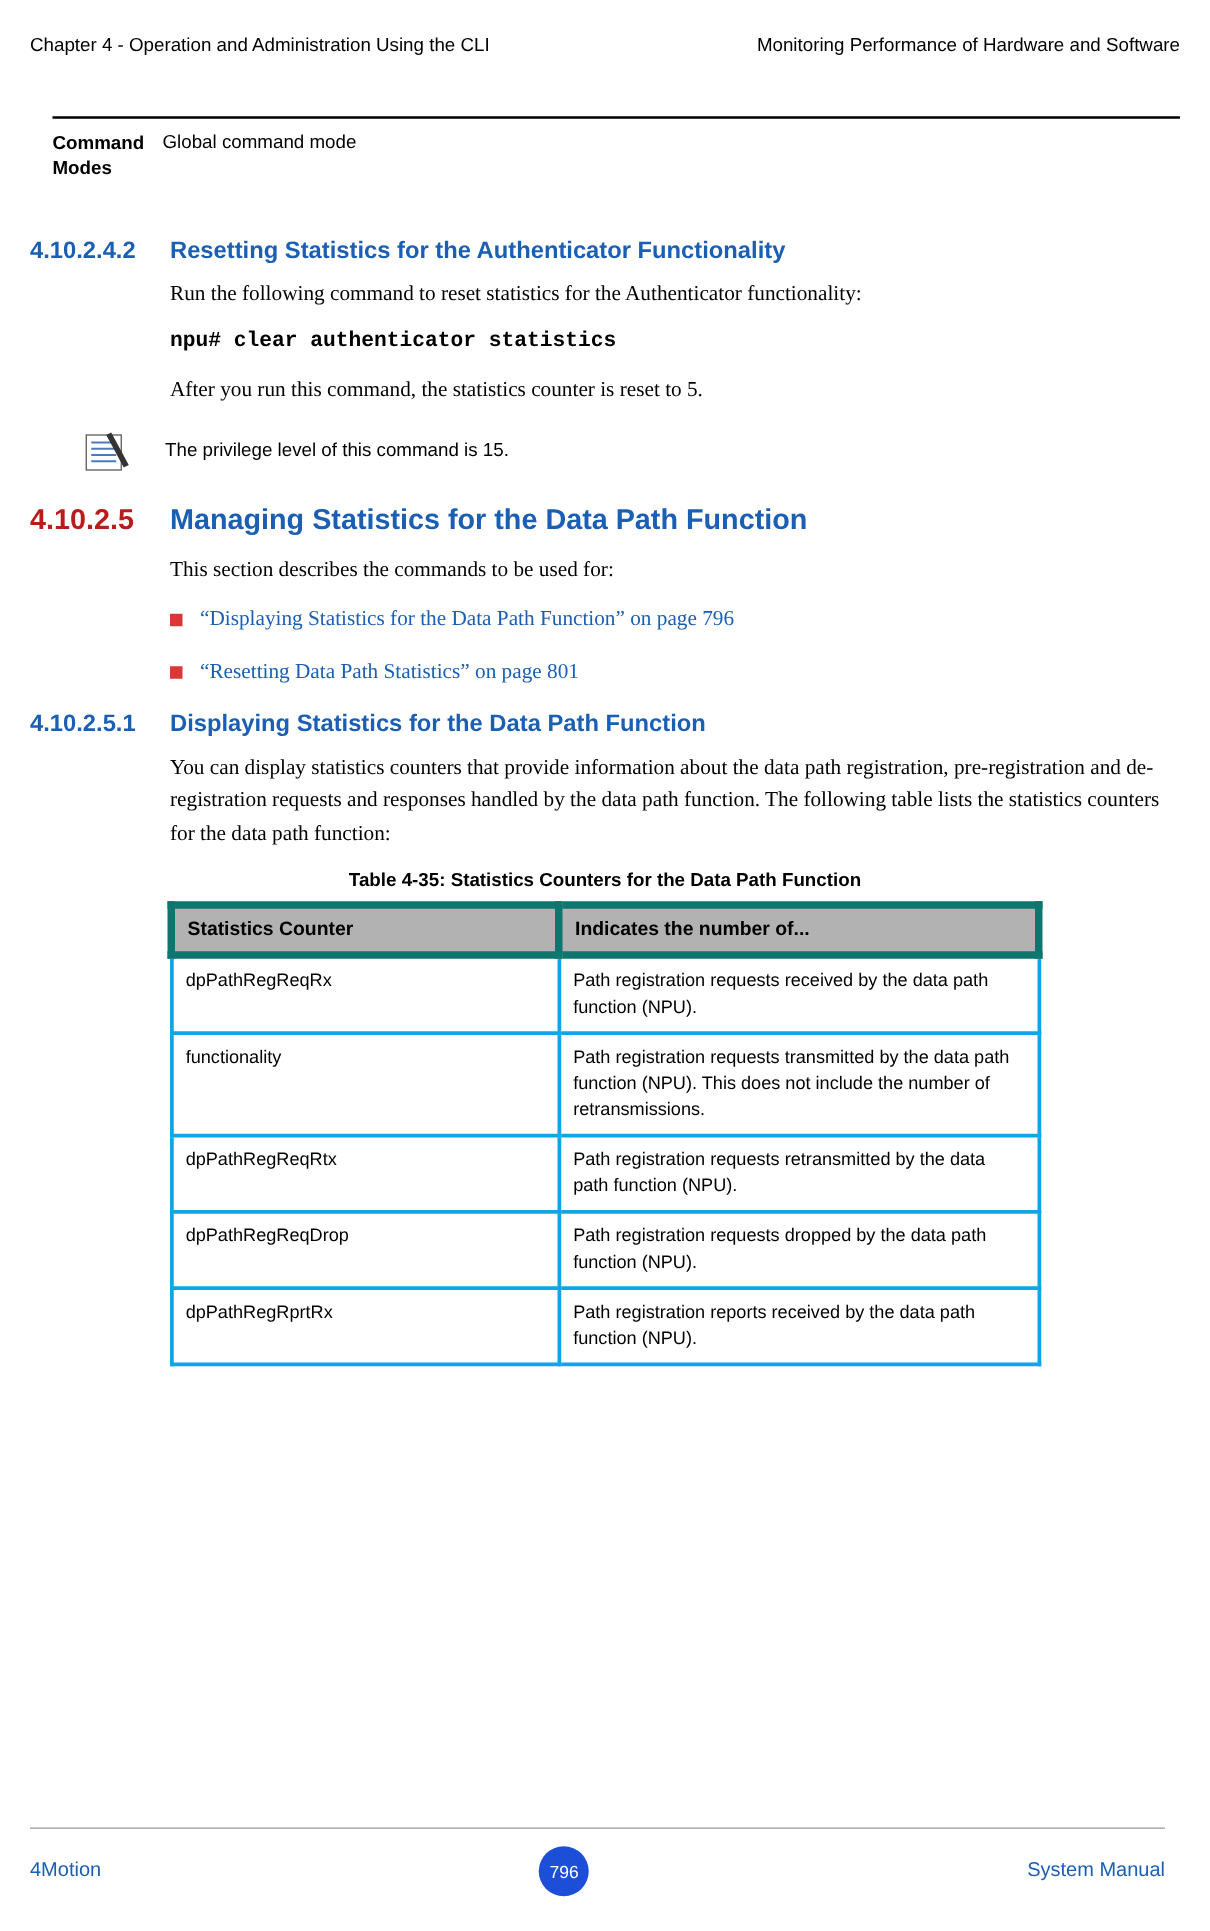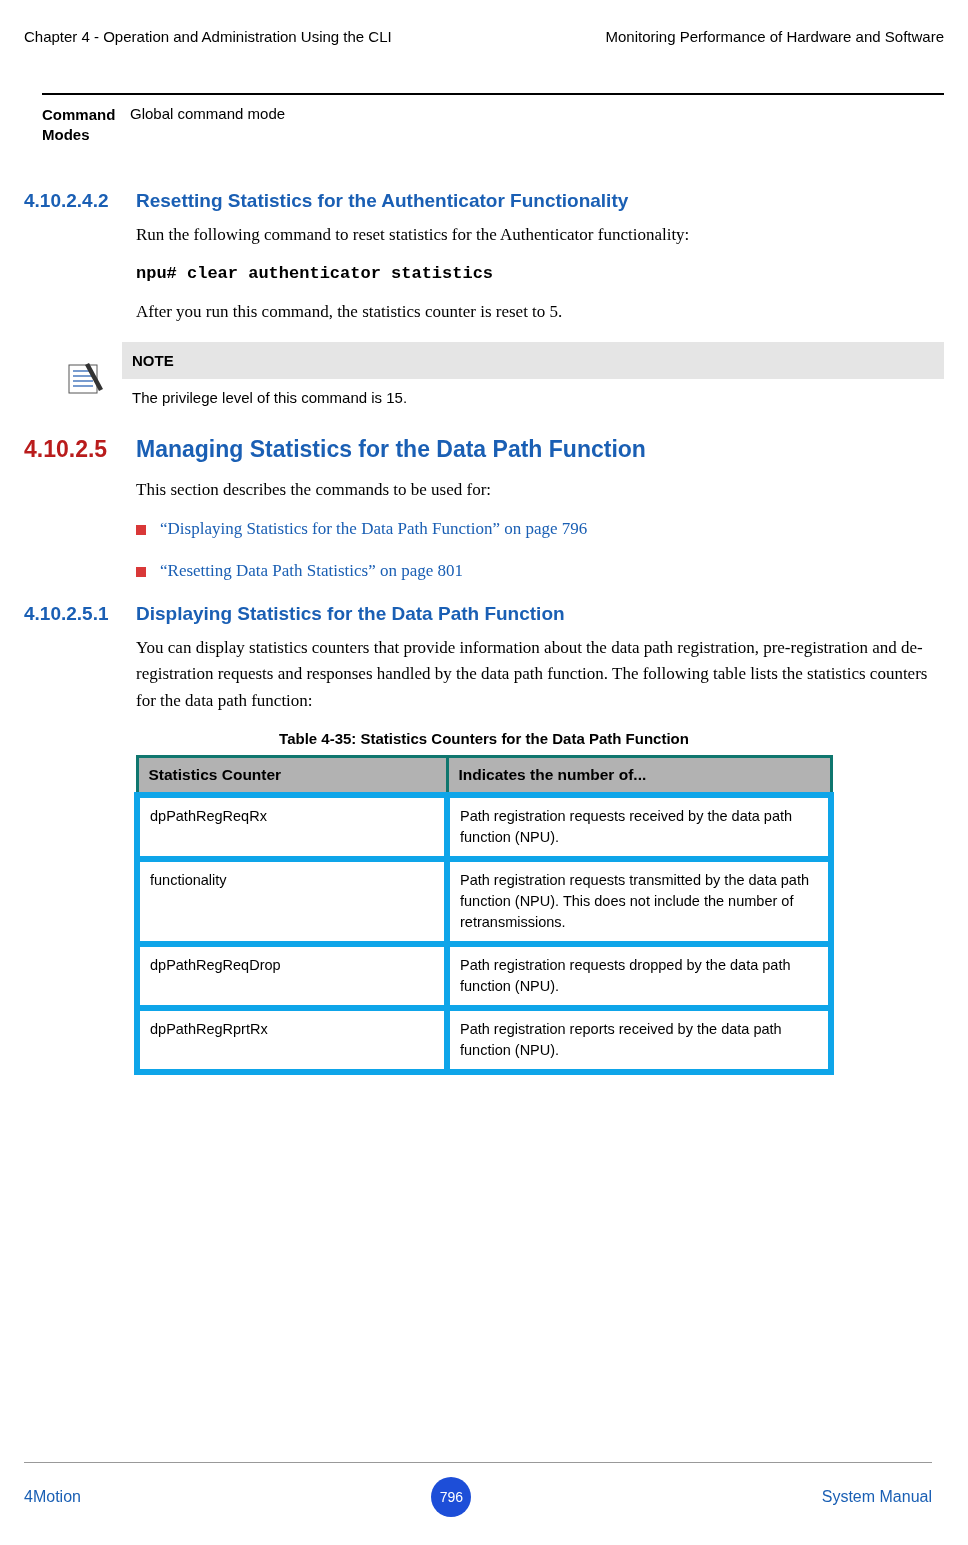--- a/index.html
+++ b/index.html
@@ -139,29 +139,29 @@
       margin-bottom: 8px;
       margin-top: 12px;
     }
     .stats-table {
       border-collapse: collapse;
       margin: 0 auto;
       width: 700px;
     }
     .stats-table th {
       background: #b2b2b2;
-      border: 3px solid #0f766e;
+      border: 6px solid #0f766e;
       text-align: left;
       padding: 8px 10px;
       font-size: 15.5px;
       font-weight: bold;
       margin-left: 36px;
     }
     .stats-table td {
-      border: 6px solid #0ea5e9;
+      border: 3px solid #0ea5e9;
       padding: 8px 10px;
       font-size: 14.5px;
       vertical-align: top;
       line-height: 1.45;
     }
     .stats-table .counter-col { width: 310px; }
     .footer {
       position: absolute;
       bottom: 28px;
       left: 24px;
@@ -216,21 +216,20 @@
     <svg class="note-svg" viewBox="0 0 40 40">
       <rect x="4" y="6" width="28" height="28" fill="#fff" stroke="#555" stroke-width="1"></rect>
       <line x1="8" y1="12" x2="28" y2="12" stroke="#4a7abf" stroke-width="1.5"></line>
       <line x1="8" y1="17" x2="28" y2="17" stroke="#4a7abf" stroke-width="1.5"></line>
       <line x1="8" y1="22" x2="28" y2="22" stroke="#4a7abf" stroke-width="1.5"></line>
       <line x1="8" y1="27" x2="28" y2="27" stroke="#4a7abf" stroke-width="1.5"></line>
       <path d="M 24 4 L 38 30 L 34 32 L 20 6 Z" fill="#333"></path>
     </svg>
   </div>
   <div class="note-content">
-    <div class="note-header">NOTE</div>
     <div class="note-body">The privilege level of this command is 15.</div>
   </div>
 </div>
 
 <div class="section-h2">
   <span class="sec-num-h2">4.10.2.5</span>
   <span class="sec-title-h2">Managing Statistics for the Data Path Function</span>
 </div>
 <p class="body-text">This section describes the commands to be used for:</p>
 <div class="bullet-list">
@@ -261,20 +260,24 @@
   <tbody>
     <tr>
       <td>dpPathRegReqRx</td>
       <td>Path registration requests received by the data path function (NPU).</td>
     </tr>
     <tr>
       <td>functionality</td>
       <td>Path registration requests transmitted by the data path function (NPU). This does not include the number of retransmissions.</td>
     </tr>
     <tr>
+      <td>dpPathRegReqRtx</td>
+      <td>Path registration requests retransmitted by the data path function (NPU).</td>
+    </tr>
+    <tr>
       <td>dpPathRegReqDrop</td>
       <td>Path registration requests dropped by the data path function (NPU).</td>
     </tr>
     <tr>
       <td>dpPathRegRprtRx</td>
       <td>Path registration reports received by the data path function (NPU).</td>
     </tr>
   </tbody>
 </table>
 

